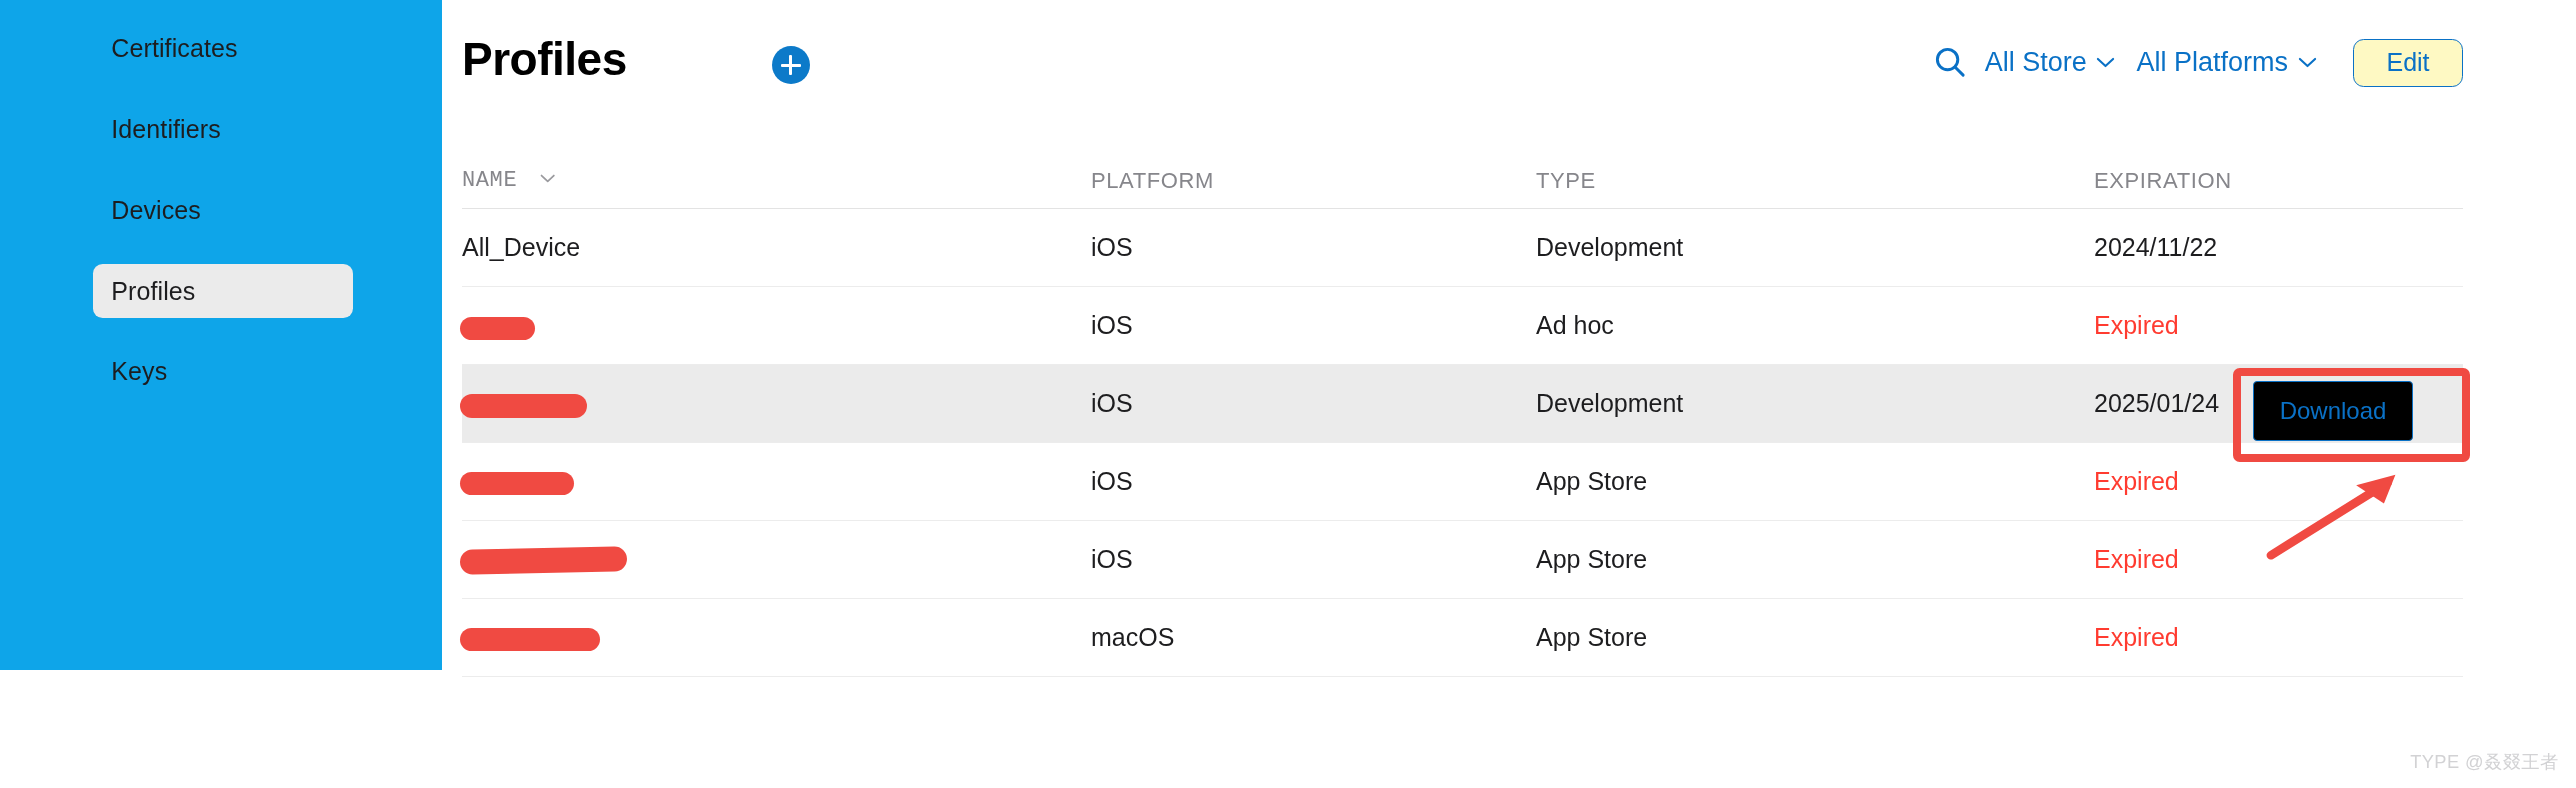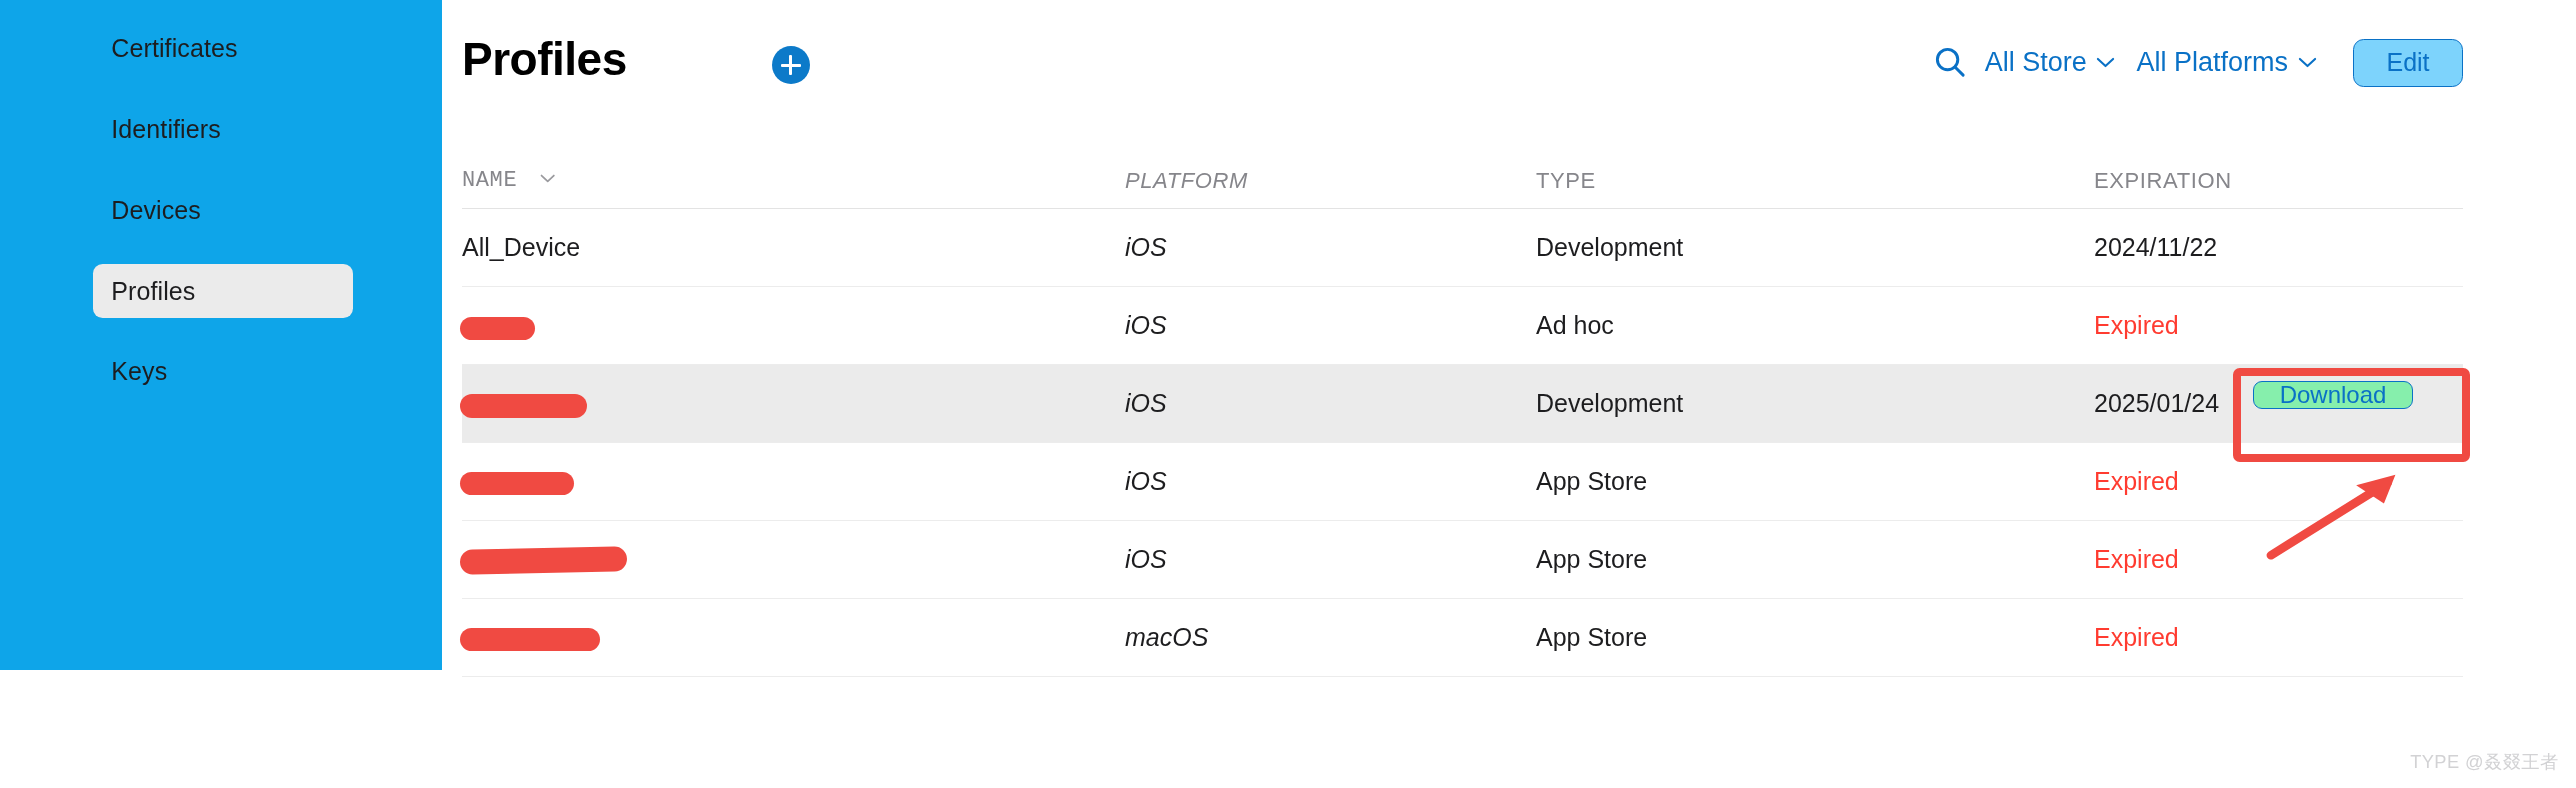--- a/index.html
+++ b/index.html
@@ -133,34 +133,34 @@
     margin-left: 15.4px;
     width: 110px;
     height: 48px;
     border: 1.9px solid #0a71c6;
     border-radius: 10.6px;
     color: #0a71c6;
     font-size: 25px;
     display: flex;
     align-items: center;
     justify-content: center;
-    background: #7dd3fc;
+    background: #fef9c3;
     cursor: pointer;
     box-sizing: border-box;
   }
 
   
   #profiles-table {
     position: absolute;
     left: 462px;
     top: 154px;
     width: 2001px;
   }
   .col-name      { position: absolute; left: 0px;    }
-  .col-platform  { position: absolute; left: 663px; font-style: italic;  }
+  .col-platform  { position: absolute; left: 629px;  }
   .col-type      { position: absolute; left = 0; left: 1074px; }
   .col-expiration{ position: absolute; left: 1595px; margin-left: 37px; }
   .col-action    { position: absolute; left: 1770px; width: 231px; }
 
   #table-head {
     position: relative;
     height: 54px;
     border-bottom: 1.9px solid #e3e3e3;
   }
   #table-head .th {
@@ -202,24 +202,24 @@
     border-radius: 21px;
     pointer-events: none;
   }
 
   
   #download-button {
     position: absolute;
     top: 16.4px;
     left: 21px;
     width: 160px;
-    height: 28px;
+    height: 60px;
     border: 1.9px solid #0a71c6;
-    border-radius: 9px;
-    background: #86efac;
+    border-radius: 4px;
+    background: #000000;
     color: #0a71c6;
     font-size: 24px;
     display: flex;
     align-items: center;
     justify-content: center;
     box-sizing: border-box;
     cursor: pointer;
   }
 
   

